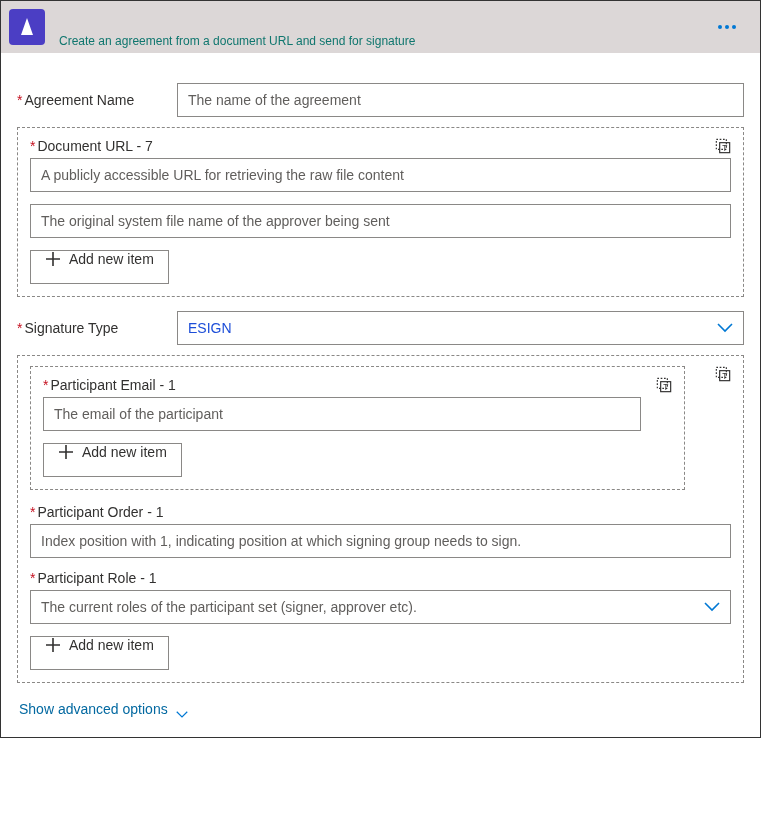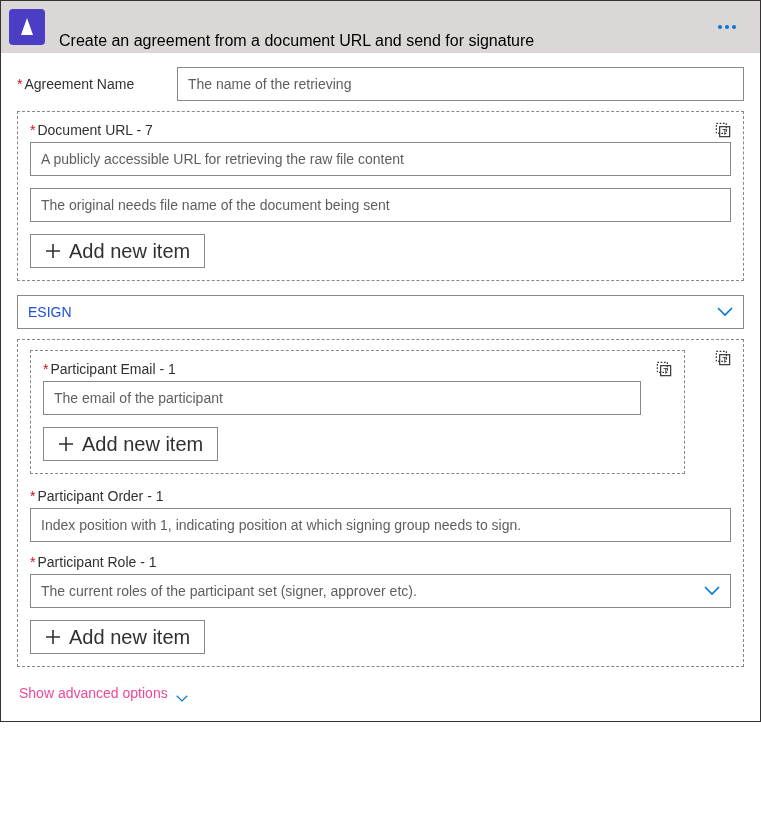--- a/index.html
+++ b/index.html
@@ -28,31 +28,31 @@
   .app-icon {
     width: 36px; height: 36px;
     background: #4b3ec4;
     border-radius: 4px;
     display: flex; align-items: center; justify-content: center;
     flex-shrink: 0;
   }
   .app-icon svg { width: 24px; height: 24px; fill: #fff; }
   .header-title {
     flex: 1;
-    font-size: 16px;
-    color: #000000;
+    font-size: 12px;
+    color: #0f766e;
     margin-top: 27px;
   }
   .ellipsis {
     display: flex; gap: 3px; cursor: pointer; padding: 8px;
   }
   .ellipsis span {
     width: 4px; height: 4px; border-radius: 50%; background: #0078d4;
   }
-  .body { padding: 14px 16px 14px 16px; }
+  .body { padding: 14px 16px 14px 16px; margin-top: 16px; }
   .row { display: flex; align-items: center; margin-bottom: 10px; }
   .row-label {
     width: 160px;
     flex-shrink: 0;
     font-size: 14px;
   }
   .row-label.top { padding-top: 0; }
   .req::before { content: "*"; color: #c50f1f; margin-right: 2px; }
   .input, .select {
     flex: 1;
@@ -92,39 +92,39 @@
     position: relative;
   }
   .copy-icon {
     position: absolute;
     top: 8px; right: 10px;
     width: 20px; height: 20px;
     cursor: pointer;
   }
   .copy-icon svg { width: 100%; height: 100%; display: block; stroke: #323130; stroke-width: 1.4; fill: none; }
   .add-btn {
-    display: inline-flex; align-items: center;
+    display: inline-flex; 
     height: 34px;
     border: 1px solid #8a8886;
     background: #fff;
     padding: 0 14px;
     font-family: inherit;
-    font-size: 20px;
+    font-size: 14px;
     color: #323130;
     gap: 8px;
     cursor: pointer;
   }
   .plus {
     width: 16px; height: 16px; display:block;
   }
   .plus svg { width:100%; height:100%; display:block; stroke:#323130; stroke-width:1.6; }
 
   .adv-link {
     display: inline-flex; align-items: center; gap: 8px;
-    color: #ec4899;
+    color: #0369a1;
     font-size: 14px;
     cursor: pointer;
     padding: 4px 0 6px 2px;
   }
   .adv-chevron svg path { stroke: #0078d4; stroke-width:1.6; fill:none; }
 
   .nested .input { width: 100%; max-width: 598px; }
 </style>
 </head>
 <body>
@@ -143,55 +143,56 @@
       <span></span>
       <span></span>
     </div>
   </div>
 
   <div class="body">
 
     
     <div class="row">
       <div class="row-label req top">Agreement Name</div>
-      <div class="input">The name of the retrieving</div>
+      <div class="input">The name of the agreement</div>
     </div>
 
     
     <div class="dashed-group">
       <div class="copy-icon">
         <svg viewBox="0 0 24 24">
             <rect x="4" y="4" width="12" height="12" stroke-dasharray="2 2"></rect>
             <rect x="8" y="8" width="12" height="12"></rect>
             <text x="11" y="18" font-size="10" fill="#323130" stroke="none">T</text>
           </svg>
       </div>
 
       <div class="field">
         <div class="field-label req">Document URL - 7</div>
         <div class="input">A publicly accessible URL for retrieving the raw file content</div>
       </div>
 
       <div class="field">
-        <div class="input">The original needs file name of the document being sent</div>
+        <div class="input">The original system file name of the approver being sent</div>
       </div>
 
 
       <button class="add-btn">
         <span class="plus">
             <svg viewBox="0 0 16 16">
               <path d="M8 1 V15 M1 8 H15"></path>
             </svg>
           </span>
         <span>Add new item</span>
       </button>
     </div>
 
     
     <div class="row">
+      <div class="row-label req">Signature Type</div>
       <div class="select">
         <span style="color:#1d4ed8">ESIGN</span>
         <span class="chevron">
             <svg viewBox="0 0 16 10">
               <path d="M1 1 L8 8 L15 1"></path>
             </svg>
           </span>
       </div>
     </div>
 

